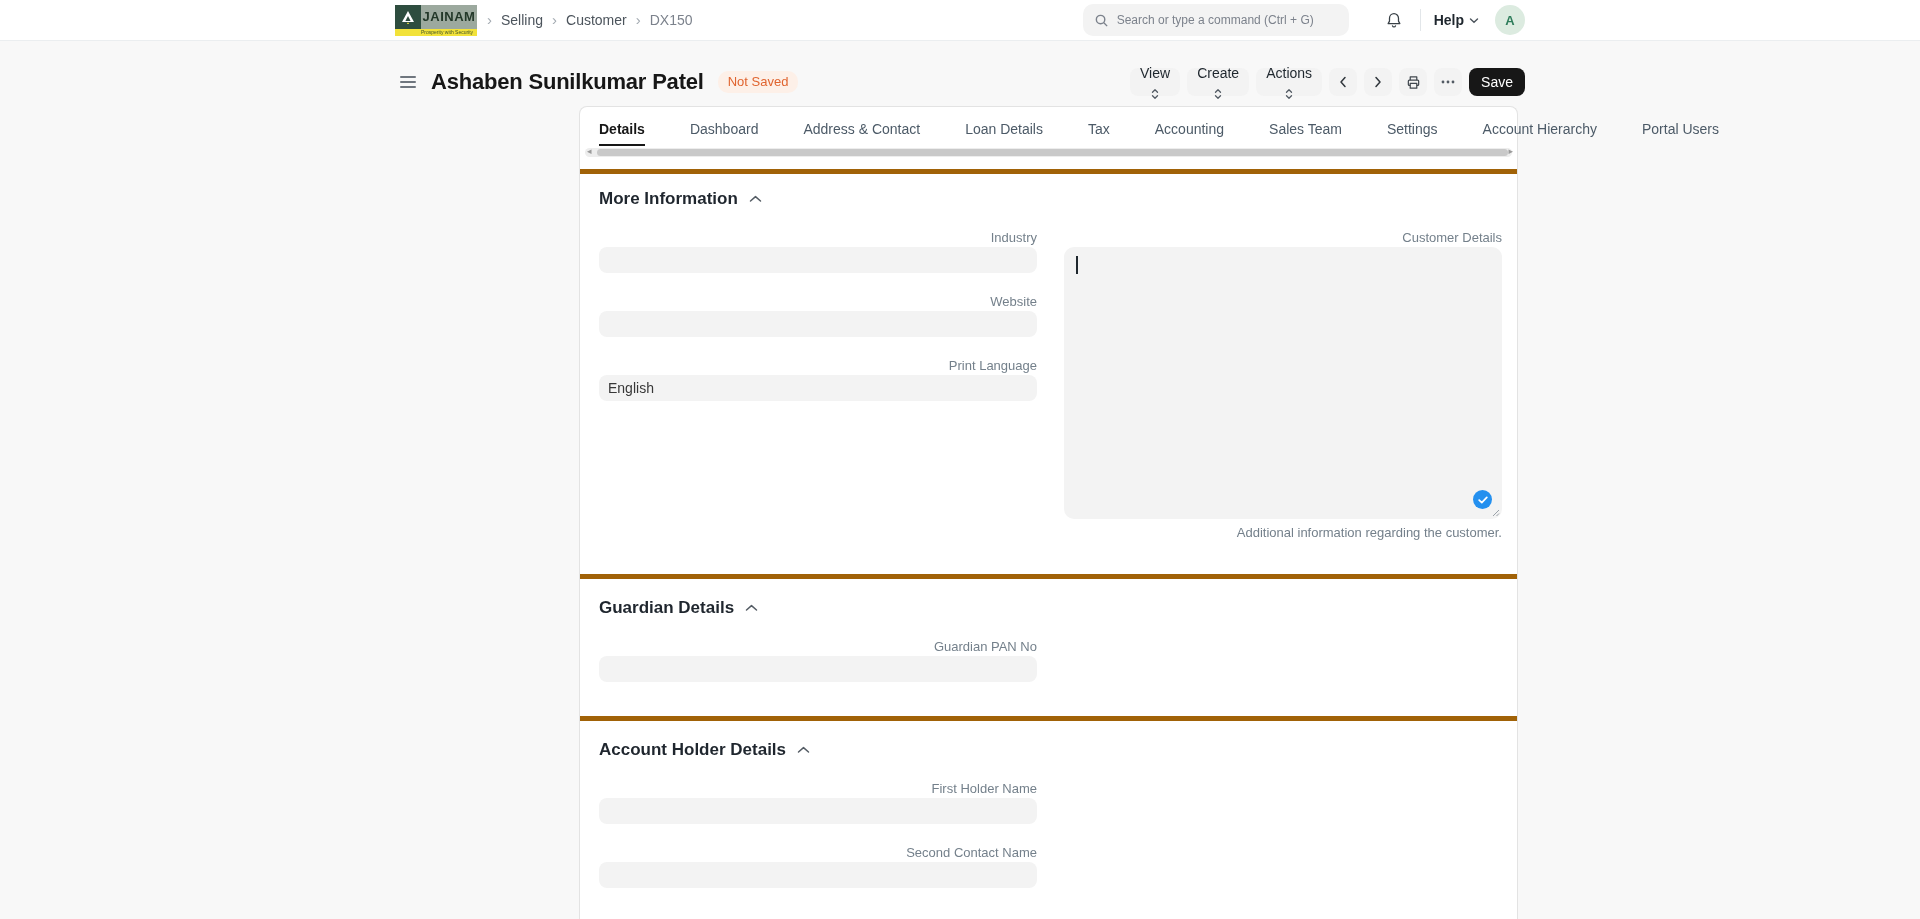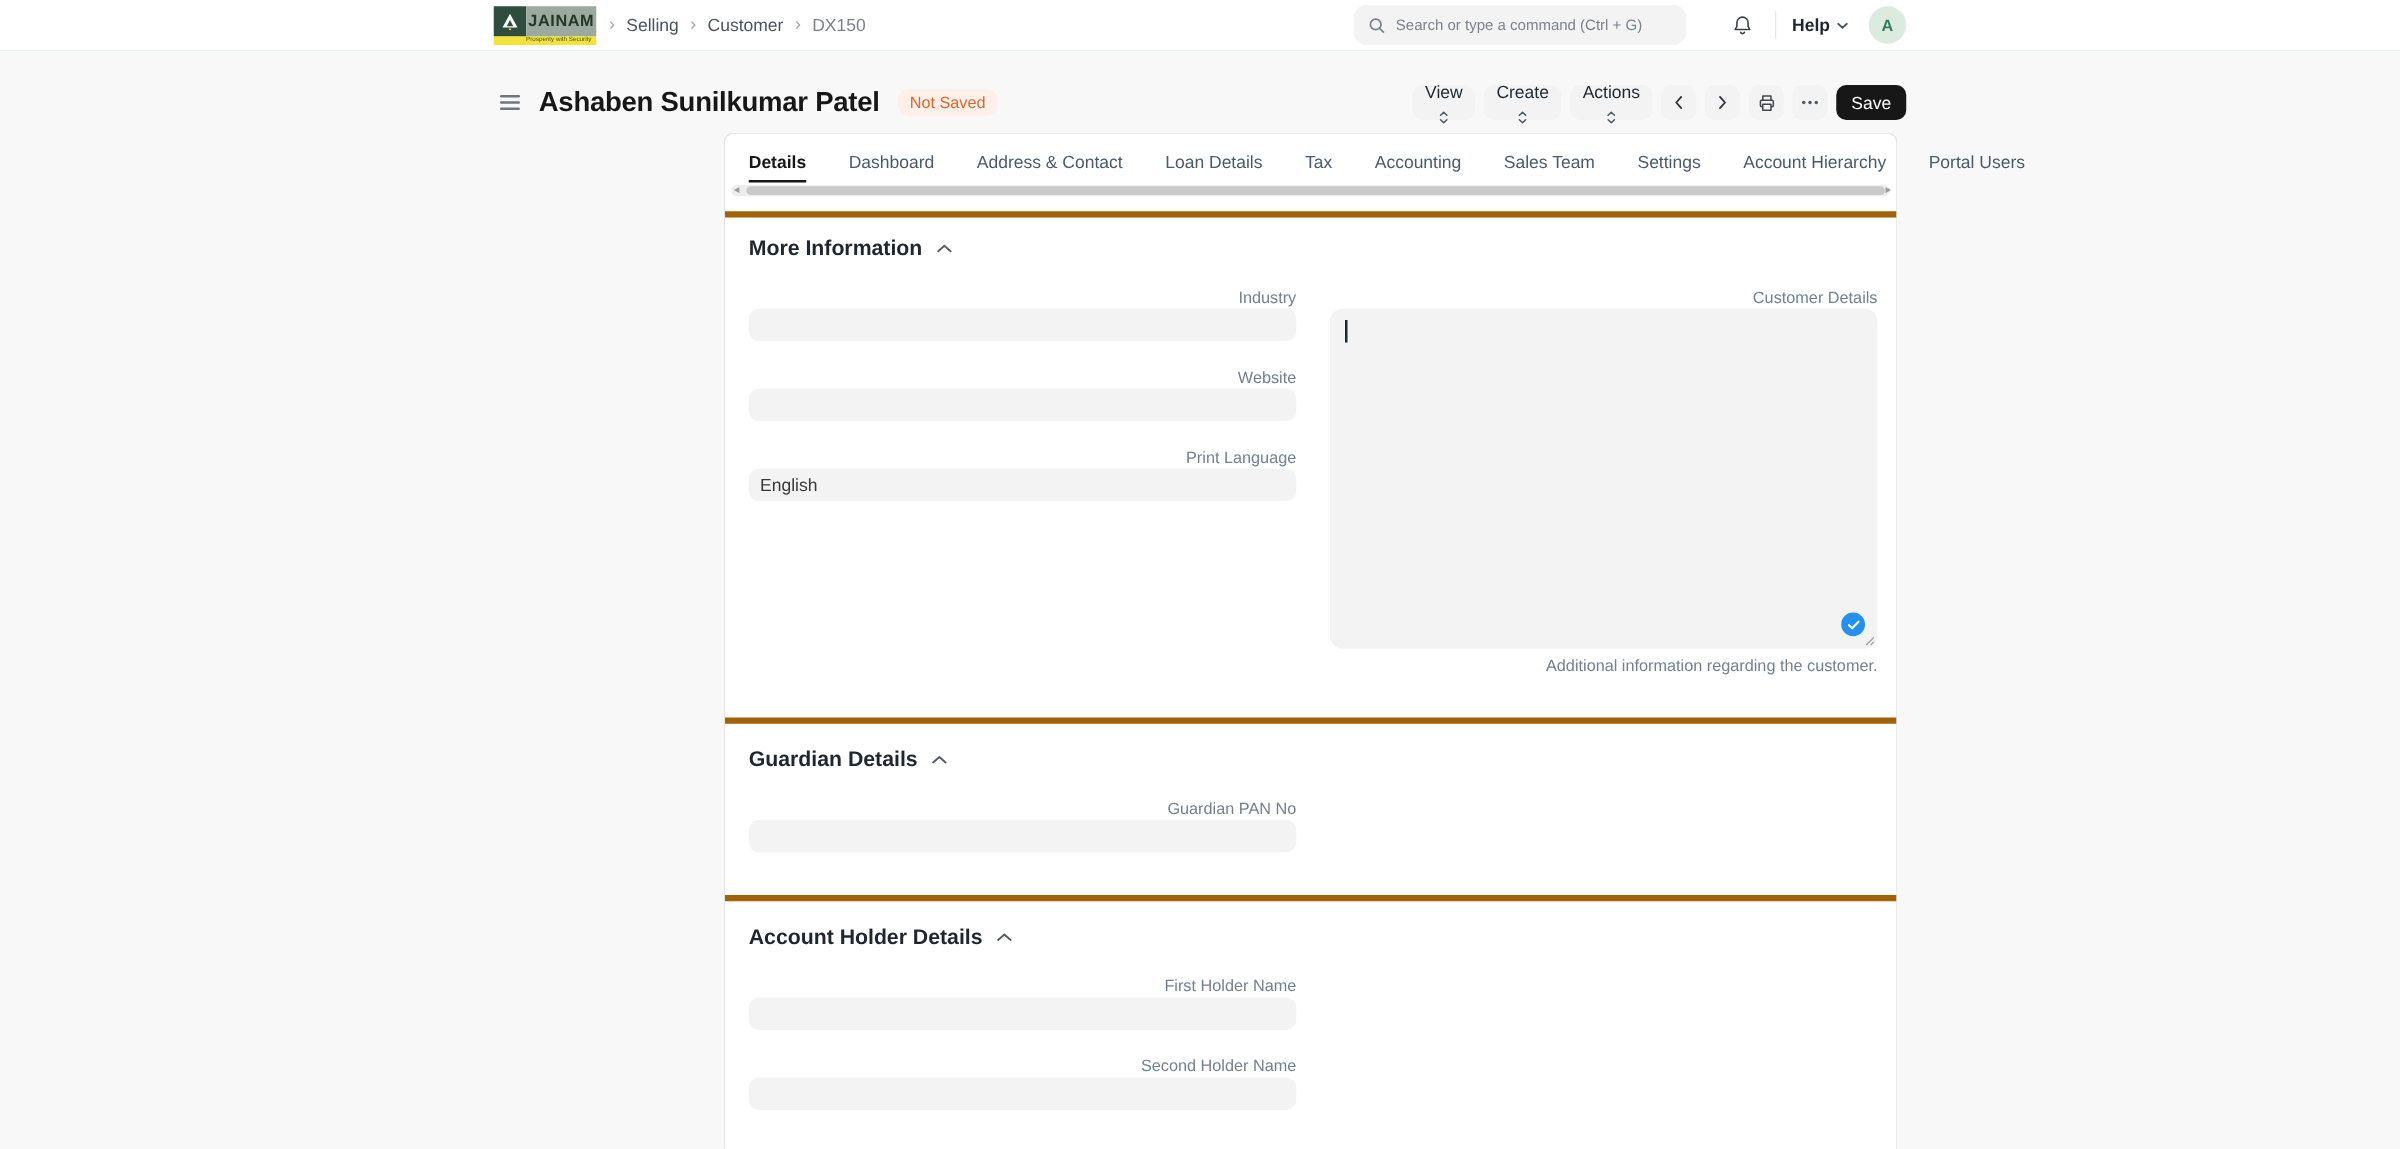--- a/index.html
+++ b/index.html
@@ -50,21 +50,21 @@
   .head-actions { margin-left: auto; display: flex; align-items: center; gap: 7px; }
   .btn { font-family: inherit; font-size: 14px; border: none; cursor: pointer; border-radius: 8px; height: 28px; display: inline-flex; align-items: center; justify-content: center; flex-direction: column; }
   .btn-default { background: #f3f3f3; color: #1f272e; padding: 0 10px; gap: 7px; }
   .btn-icon { background: #f3f3f3; width: 28px; padding: 0; color: #40474e; }
   .btn-primary { background: var(--save-black, #171717); color: #fff; padding: 0 12px; font-weight: 500; }
 
   
   .main-area { margin-top: 7px; }
   .form-card { margin-left: 184px; width: 939px; background: #fff; border: 1px solid #e3e3e3; border-bottom: none; border-radius: 8px 8px 0 0; min-height: 840px; }
 
-  .tabs-row { display: flex; gap: 34px; padding: 0 19px; height: 39px; align-items: flex-end; }
+  .tabs-row { display: flex; gap: 45px; padding: 0 19px; height: 39px; align-items: flex-end; }
   .tab { font-size: 14px; color: #4c5a67; padding-bottom: 9px; cursor: pointer; background: none; border: none; font-family: inherit; white-space: nowrap; }
   .tab.active { color: #171717; font-weight: 700; padding-bottom: 7px; border-bottom: 2px solid #171717; }
 
   .hscrollbar { margin: 2px 5px 0; height: 9px; background: #ededed; border-radius: 6px; position: relative; }
   .hscroll-thumb { position: absolute; left: 12px; right: 4px; top: 1px; bottom: 1px; background: #c9c9c9; border-radius: 5px; cursor: grab; }
   .hscroll-arrow { position: absolute; top: -1px; font-size: 9px; color: #9a9a9a; line-height: 9px; }
   .hscroll-arrow.left { left: 2px; }
   .hscroll-arrow.right { right: -1px; }
 
   .form-area { margin-top: 12px; }
@@ -334,21 +334,21 @@
                 </svg>
             </span>
           </div>
           <div class="columns">
             <div class="col">
               <div class="field">
                 <div class="field-label">First Holder Name</div>
                 <div class="control"></div>
               </div>
               <div class="field">
-                <div class="field-label">Second Holder Name</div>
+                <div class="field-label">Second Contact Name</div>
                 <div class="control"></div>
               </div>
 
             </div>
             <div class="col"></div>
           </div>
         </section>
 
       </div>
     </div>

